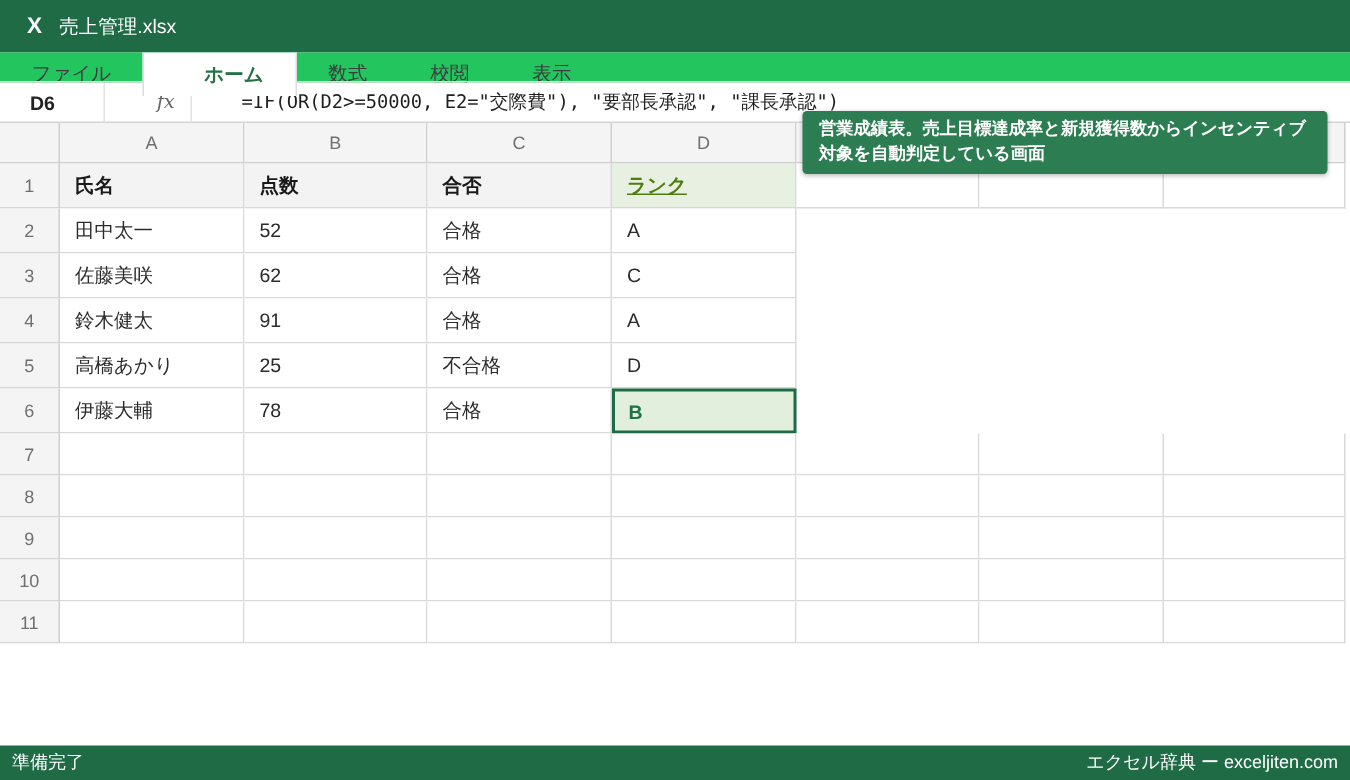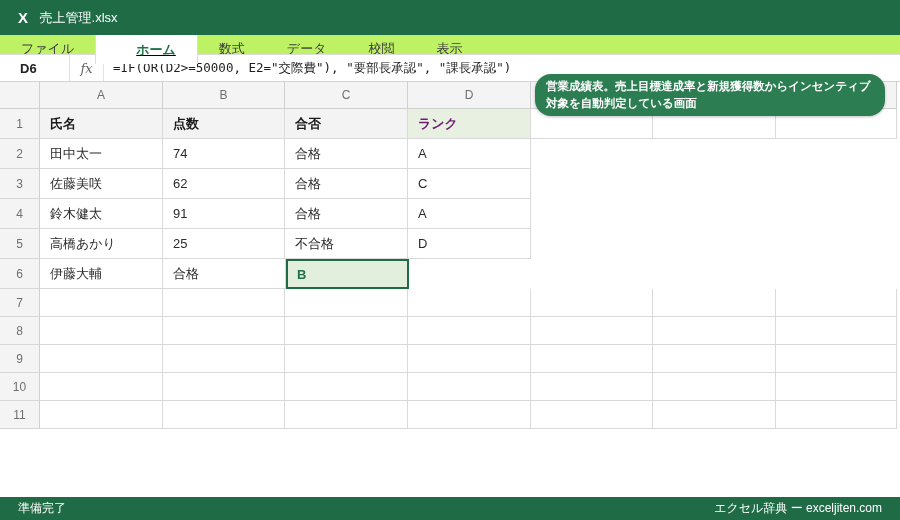--- a/index.html
+++ b/index.html
@@ -12,36 +12,36 @@
 
   
   .titlebar {
     height:35px; background:#1e6b46; color:#fff;
     display:flex; align-items:center; padding-left:18px; flex:0 0 auto;
   }
   .appx { font-weight:bold; font-size:15px; margin-right:11px; letter-spacing:0.5px; }
   .doctitle { font-size:13px; }
 
   
-  .menubar { position:relative; height:20px; background:#bef264; display:flex; flex:0 0 auto; z-index:5;text-decoration:underline; }
+  .menubar { position:relative; height:20px; background:#22c55e; display:flex; flex:0 0 auto; z-index:5; }
   .menubar::after { content:""; position:absolute; left:0; right:0; bottom:0; height:1px; background:#dcdcdc; }
   .tab {
     height:28px; display:flex; align-items:center; padding:0 21px;
     font-size:13px; color:#3c3c3c; cursor:default; white-space:nowrap;
   }
   .tab.active {
     position:relative; z-index:3; height:29px; background:#fff;
     border-left:1px solid #dcdcdc; border-right:1px solid #dcdcdc;
     color:#217346; font-weight:bold;padding-left:40px;
   }
 
   
   .formulabar {
     height:27px; background:#fff; border-bottom:1px solid #d4d4d4;
-    display:flex; align-items:stretch; flex:0 0 auto;
+    display:flex; align-items:stretch; flex:0 0 auto;gap:24px;
   }
   .namebox {
     width:70px; padding-left:20px; display:flex; align-items:center;
     font-size:13px; font-weight:bold; color:#222; border-right:1px solid #e2e2e2;
   }
   .fxbox {
     width:34px; display:flex; align-items:center; justify-content:center;
     font-family:"DejaVu Serif",serif; font-style:italic; font-size:13px; color:#666;
     border-right:1px solid #e2e2e2;
   }
@@ -69,59 +69,58 @@
     border-right:1px solid #d9d9d9; border-bottom:1px solid #d9d9d9;
     font-size:13px; color:#2b2b2b; display:flex; align-items:center;
     padding-left:10px; background:#fff; white-space:nowrap; overflow:hidden;
   }
   .cA { width:123px; } .cB { width:122px; } .cC { width:123px; } .cD { width:123px; }
   .cE { width:122px; } .cF { width:123px; } .cG { width:121px; }
   .edge { flex:1; }           
   .blank { flex:1; }          
 
   .hdr { background:#f3f3f3; font-weight:bold; color:#1a1a1a; }
-  .hdr-rank { background:#e7f0e1; font-weight:bold; color:#701a75; }
+  .hdr-rank { background:#e7f0e1; font-weight:bold; color:#4d7c0f;text-decoration:underline; }
 
   .sel {
     border:2px solid #1e6b45; background:#e3efdd;
     color:#217346; font-weight:bold; padding-left:9px;
   }
 
   .belowsheet { flex:1; background:#fff; }
 
   
   .statusbar {
     height:23px; background:#1e6b46; color:#fff; flex:0 0 auto;
     display:flex; align-items:center; justify-content:space-between;
-    padding:0 18px; font-size:12px;
+    padding:0 8px; font-size:12px;
   }
 
   
   .tooltip {
     position:absolute; left:535px; top:74px; width:350px; z-index:20;
     background:#2d7d52; color:#fff; font-size:11.5px; font-weight:bold;
-    line-height:17px; padding:4px 11px; border-radius:16px;
+    line-height:17px; padding:4px 11px; border-radius:3px;
     box-shadow:0 1px 3px rgba(0,0,0,0.25);
   }
 </style>
 </head>
 <body>
 
 <div class="screen">
 
   <div class="titlebar">
     <span class="appx">X</span>
     <span class="doctitle">売上管理.xlsx</span>
   </div>
 
   <div class="menubar">
     <div class="tab">ファイル</div>
     <div class="tab active">ホーム</div>
     <div class="tab">数式</div>
-    <div class="tab">データ</div>
     <div class="tab">校閲</div>
     <div class="tab">表示</div>
   </div>
 
   <div class="formulabar">
     <div class="namebox">D6</div>
     <div class="fxbox">fx</div>
     <div class="formula">=IF(OR(D2&gt;=50000, E2="交際費"), "要部長承認", "課長承認")</div>
   </div>
 
@@ -147,21 +146,21 @@
       <div class="cell cD hdr-rank">ランク</div>
       <div class="cell cE"></div>
       <div class="cell cF"></div>
       <div class="cell cG"></div>
       <div class="edge"></div>
     </div>
 
     <div class="row r30">
       <div class="rh">2</div>
       <div class="cell cA">田中太一</div>
-      <div class="cell cB">74</div>
+      <div class="cell cB">52</div>
       <div class="cell cC">合格</div>
       <div class="cell cD">A</div>
       <div class="blank"></div>
     </div>
 
     <div class="row r30">
       <div class="rh">3</div>
       <div class="cell cA">佐藤美咲</div>
       <div class="cell cB">62</div>
       <div class="cell cC">合格</div>
@@ -183,20 +182,21 @@
       <div class="cell cA">高橋あかり</div>
       <div class="cell cB">25</div>
       <div class="cell cC">不合格</div>
       <div class="cell cD">D</div>
       <div class="blank"></div>
     </div>
 
     <div class="row r30">
       <div class="rh">6</div>
       <div class="cell cA">伊藤大輔</div>
+      <div class="cell cB">78</div>
       <div class="cell cC">合格</div>
       <div class="cell cD sel">B</div>
       <div class="blank"></div>
     </div>
 
     <div class="row r28">
       <div class="rh">7</div>
       <div class="cell cA"></div>
       <div class="cell cB"></div>
       <div class="cell cC"></div>

